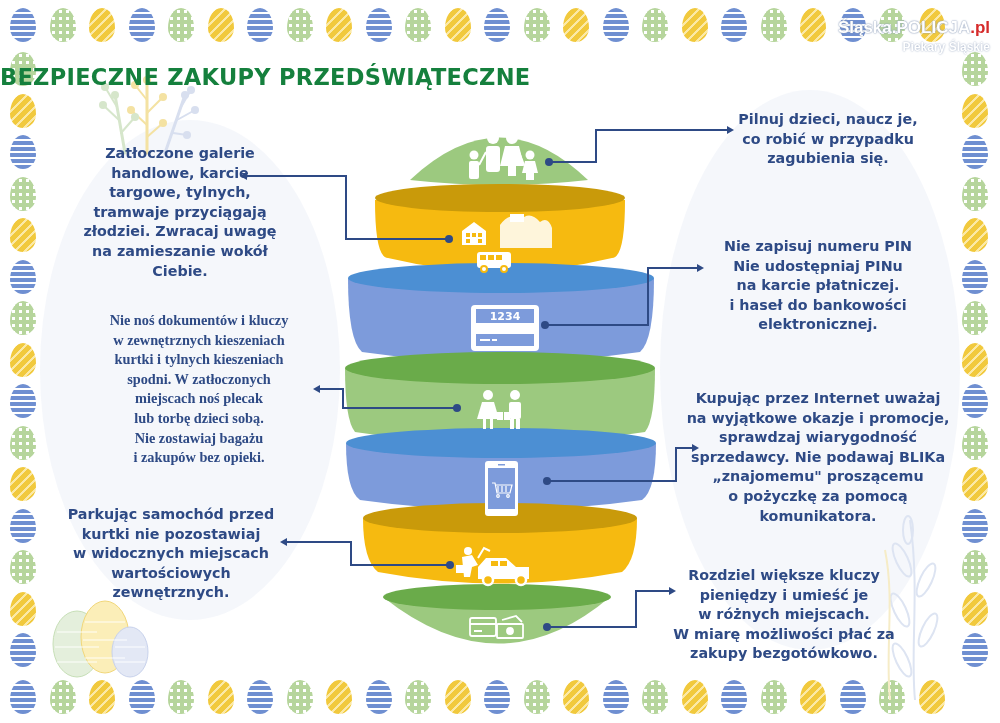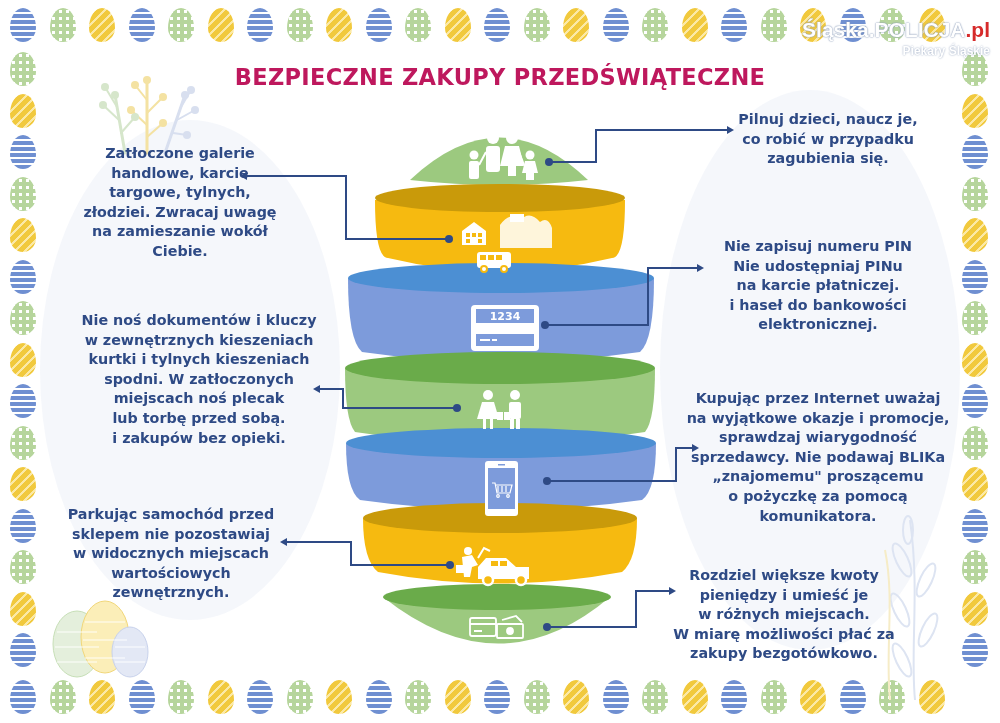--- a/index.html
+++ b/index.html
@@ -3,23 +3,23 @@
 <meta charset="utf-8">
 <style>
   html,body{margin:0;padding:0;}
   body{width:1000px;height:723px;position:relative;overflow:hidden;background:#ffffff;font-family:"DejaVu Sans",sans-serif;}
   .bg-shape{position:absolute;background:#eef2f8;border-radius:50%;opacity:.6;}
   .border-eggs{position:absolute;}
   .egg{position:absolute;width:26px;height:34px;border-radius:50% 50% 50% 50% / 58% 58% 42% 42%;}
   .egg.blue{background:repeating-linear-gradient(180deg,#6f8fd1 0 4px,#ffffff 4px 6px);}
   .egg.green{background:radial-gradient(circle,#ffffff 1.5px,#b6d59c 2px) 0 0/7px 7px;}
   .egg.yellow{background:repeating-linear-gradient(135deg,#f1c93d 0 5px,#fbe9a6 5px 7px);}
-  .title{position:absolute;left:0;width:1000px;top:64px;text-align:center;font-family:"DejaVu Sans",sans-serif;font-weight:bold;font-size:22.5px;color:#be185d;letter-spacing:.3px;}
+  .title{position:absolute;left:0;width:1000px;top:64px;text-align:left;font-family:"DejaVu Sans",sans-serif;font-weight:bold;font-size:22.5px;color:#15803d;letter-spacing:.3px;}
   .logo{position:absolute;right:10px;top:18px;text-align:right;}
-  .logo-main{font-family:"Liberation Sans",sans-serif;font-weight:bold;font-size:21px;color:#ffffff;text-shadow:0 0 2px #8a9bb8,0 0 1px #8a9bb8;}
+  .logo-main{font-family:"Liberation Sans",sans-serif;font-weight:bold;font-size:17px;color:#ffffff;text-shadow:0 0 2px #8a9bb8,0 0 1px #8a9bb8;}
   .logo-main .pl{color:#d62b2b;text-shadow:none;}
   .logo-sub{font-family:"Liberation Sans",sans-serif;font-weight:bold;font-size:12px;color:#ffffff;text-shadow:0 0 2px #8a9bb8;margin-top:2px;}
   .tip{position:absolute;text-align:center;font-family:"DejaVu Sans",sans-serif;font-weight:bold;color:#2e4a85;font-size:14.3px;line-height:19.6px;}
   svg{overflow:visible;}
 </style>
 </head>
 <body>
 
 <div class="bg-shape" style="left:40px;top:120px;width:300px;height:500px;"></div>
 <div class="bg-shape" style="left:660px;top:90px;width:300px;height:560px;"></div>
@@ -323,38 +323,40 @@
     <path d="M699 448 l-7 -4 v8 z"></path>
     <path d="M280 542 l7 -4 v8 z"></path>
     <path d="M676 591 l-7 -4 v8 z"></path>
   </g>
 </svg>
 
 <div class="tip" style="left:60px;top:144px;width:240px;">
   <div>Zatłoczone galerie</div>
   <div>handlowe, karcie</div>
   <div>targowe, tylnych,</div>
+  <div>tramwaje przyciągają</div>
   <div>złodziei. Zwracaj uwagę</div>
   <div>na zamieszanie wokół</div>
   <div>Ciebie.</div>
 </div>
 
-<div class="tip" style="left:62px;top:311px;width:274px;">
+<div class="tip" style="left:62px;top:311px;width:274px;font-family:Liberation Serif, serif;">
   <div>Nie noś dokumentów i kluczy</div>
   <div>w zewnętrznych kieszeniach</div>
   <div>kurtki i tylnych kieszeniach</div>
   <div>spodni. W zatłoczonych</div>
   <div>miejscach noś plecak</div>
-  <div>lub torbę przed sobą.</div>
+  <div>lub torbę dzieci sobą.</div>
+  <div>Nie zostawiaj bagażu</div>
   <div>i zakupów bez opieki.</div>
 </div>
 
 <div class="tip" style="left:58px;top:505px;width:226px;text-align:center;">
   <div>Parkując samochód przed</div>
-  <div>sklepem nie pozostawiaj</div>
+  <div>kurtki nie pozostawiaj</div>
   <div>w widocznych miejscach</div>
   <div>wartościowych</div>
   <div>zewnętrznych.</div>
 </div>
 
 <div class="tip" style="left:728px;top:110px;width:200px;">
   <div>Pilnuj dzieci, naucz je,</div>
   <div>co robić w przypadku</div>
   <div>zagubienia się.</div>
 </div>
@@ -371,18 +373,18 @@
   <div>Kupując przez Internet uważaj</div>
   <div>na wyjątkowe okazje i promocje,</div>
   <div>sprawdzaj wiarygodność</div>
   <div>sprzedawcy. Nie podawaj BLIKa</div>
   <div>„znajomemu" proszącemu</div>
   <div>o pożyczkę za pomocą</div>
   <div>komunikatora.</div>
 </div>
 
 <div class="tip" style="left:660px;top:566px;width:248px;">
-  <div>Rozdziel większe kwoty</div>
+  <div>Rozdziel większe kluczy</div>
   <div>pieniędzy i umieść je</div>
   <div>w różnych miejscach.</div>
   <div>W miarę możliwości płać za</div>
   <div>zakupy bezgotówkowo.</div>
 </div>
 
 </body></html>

